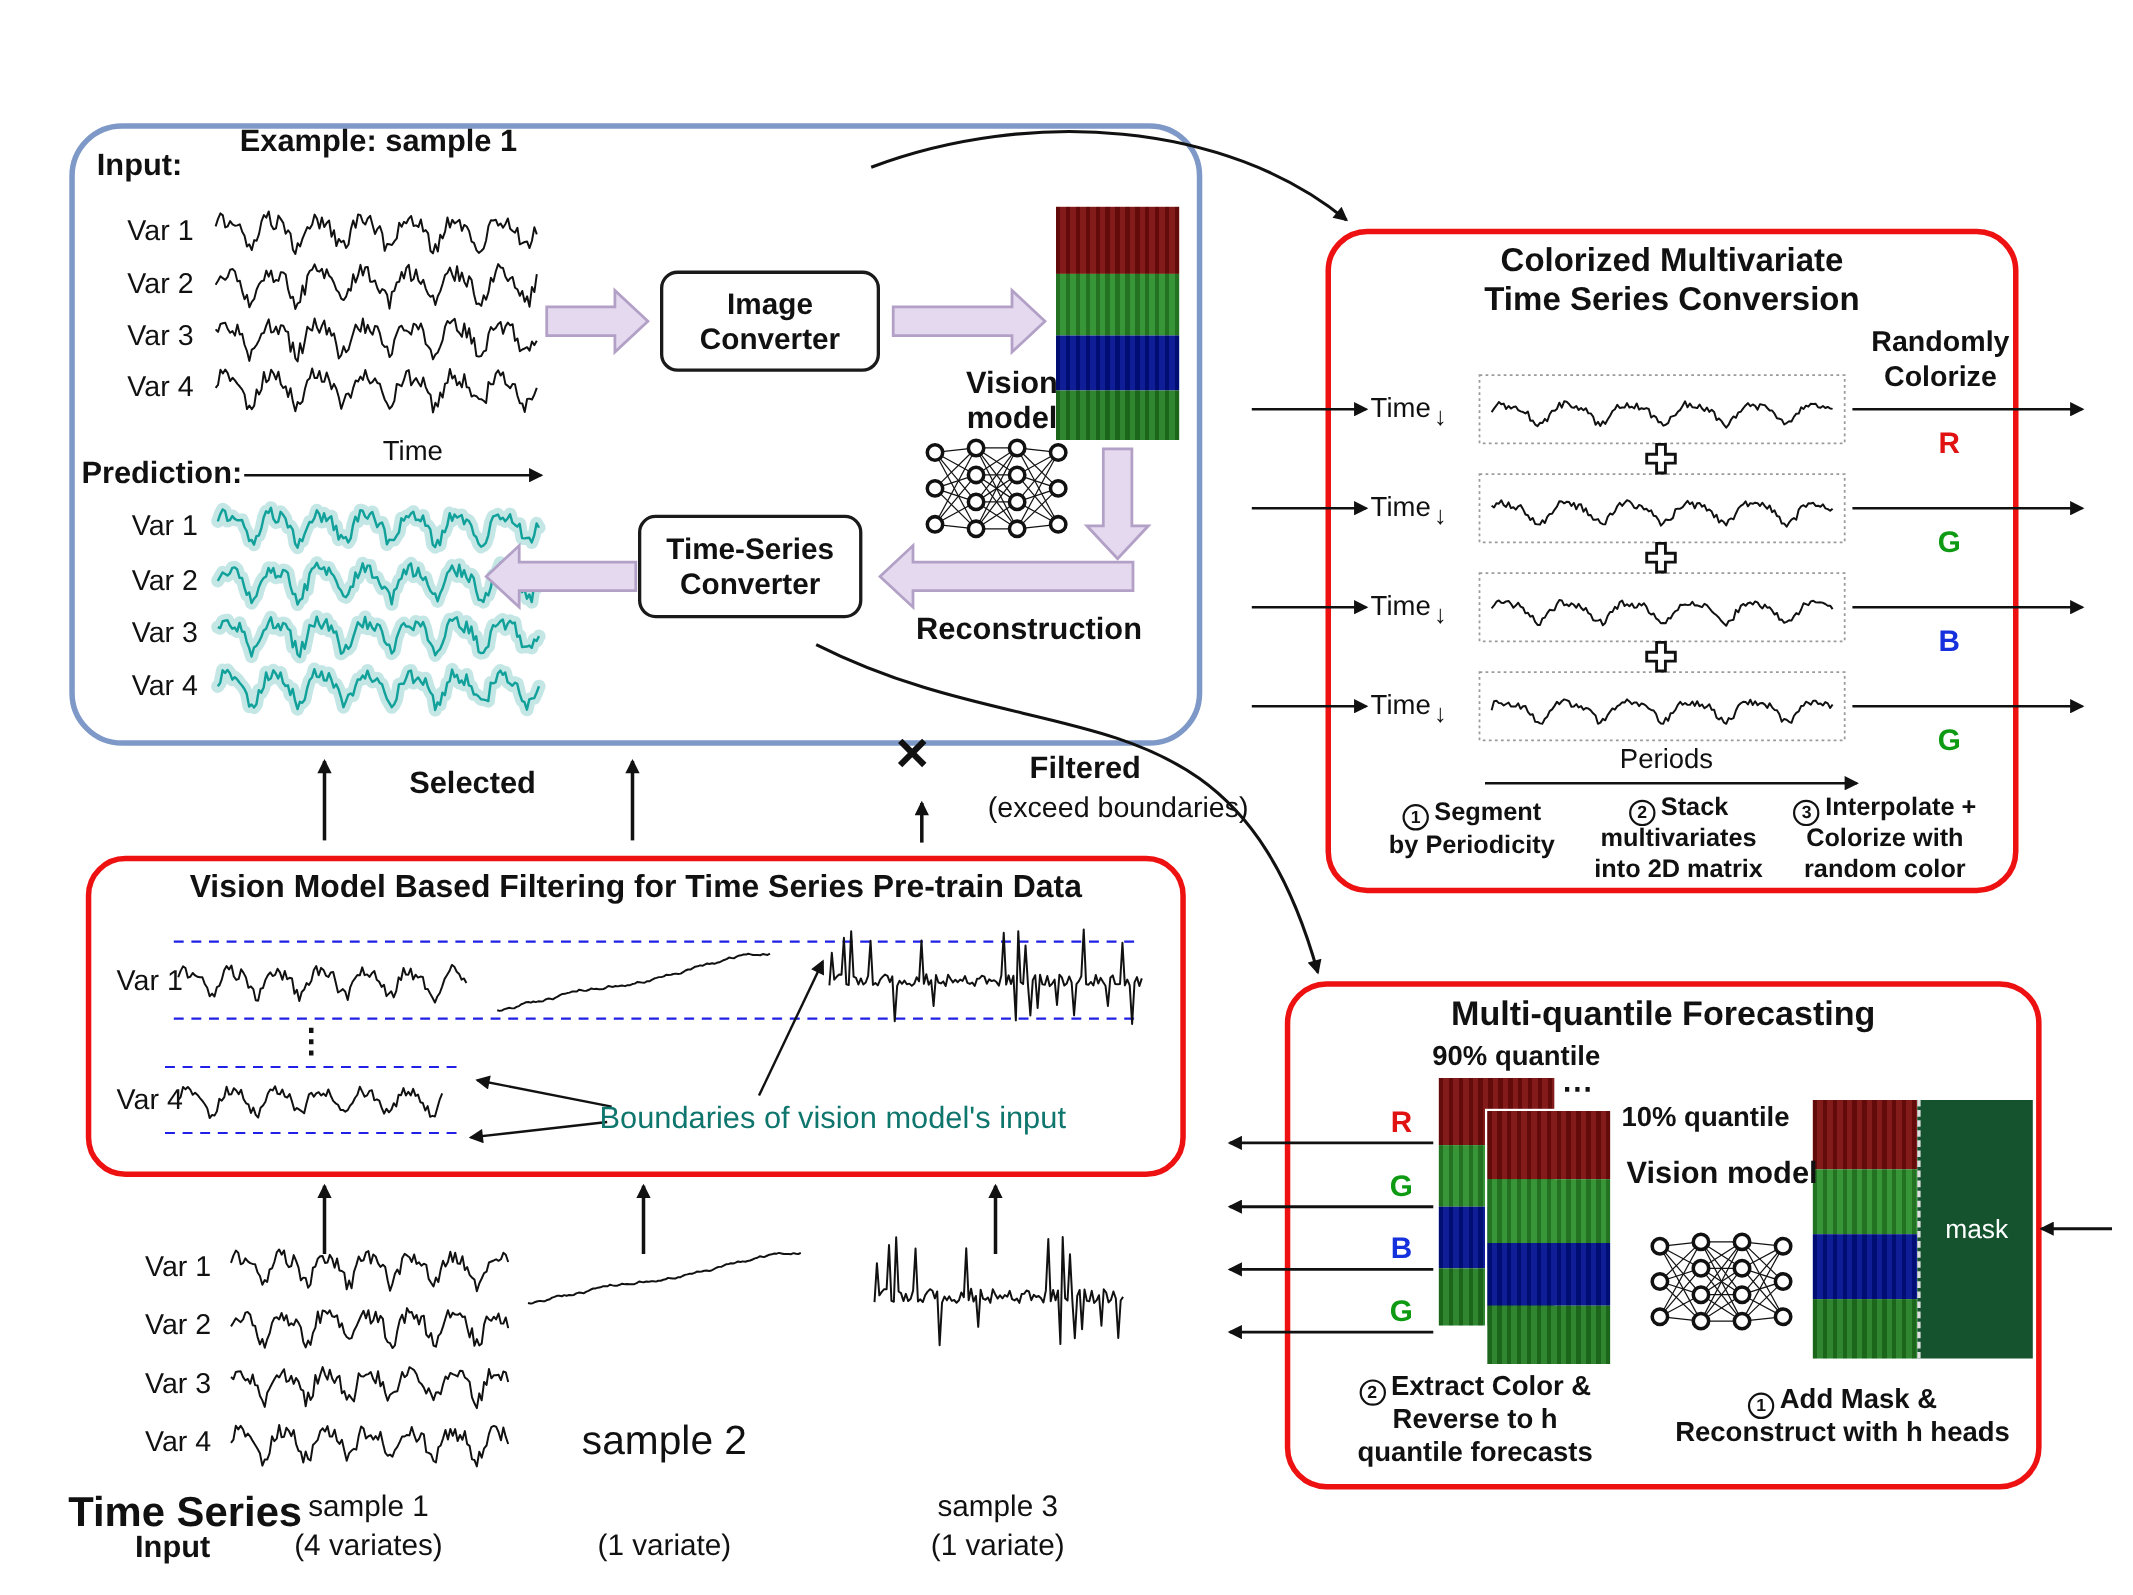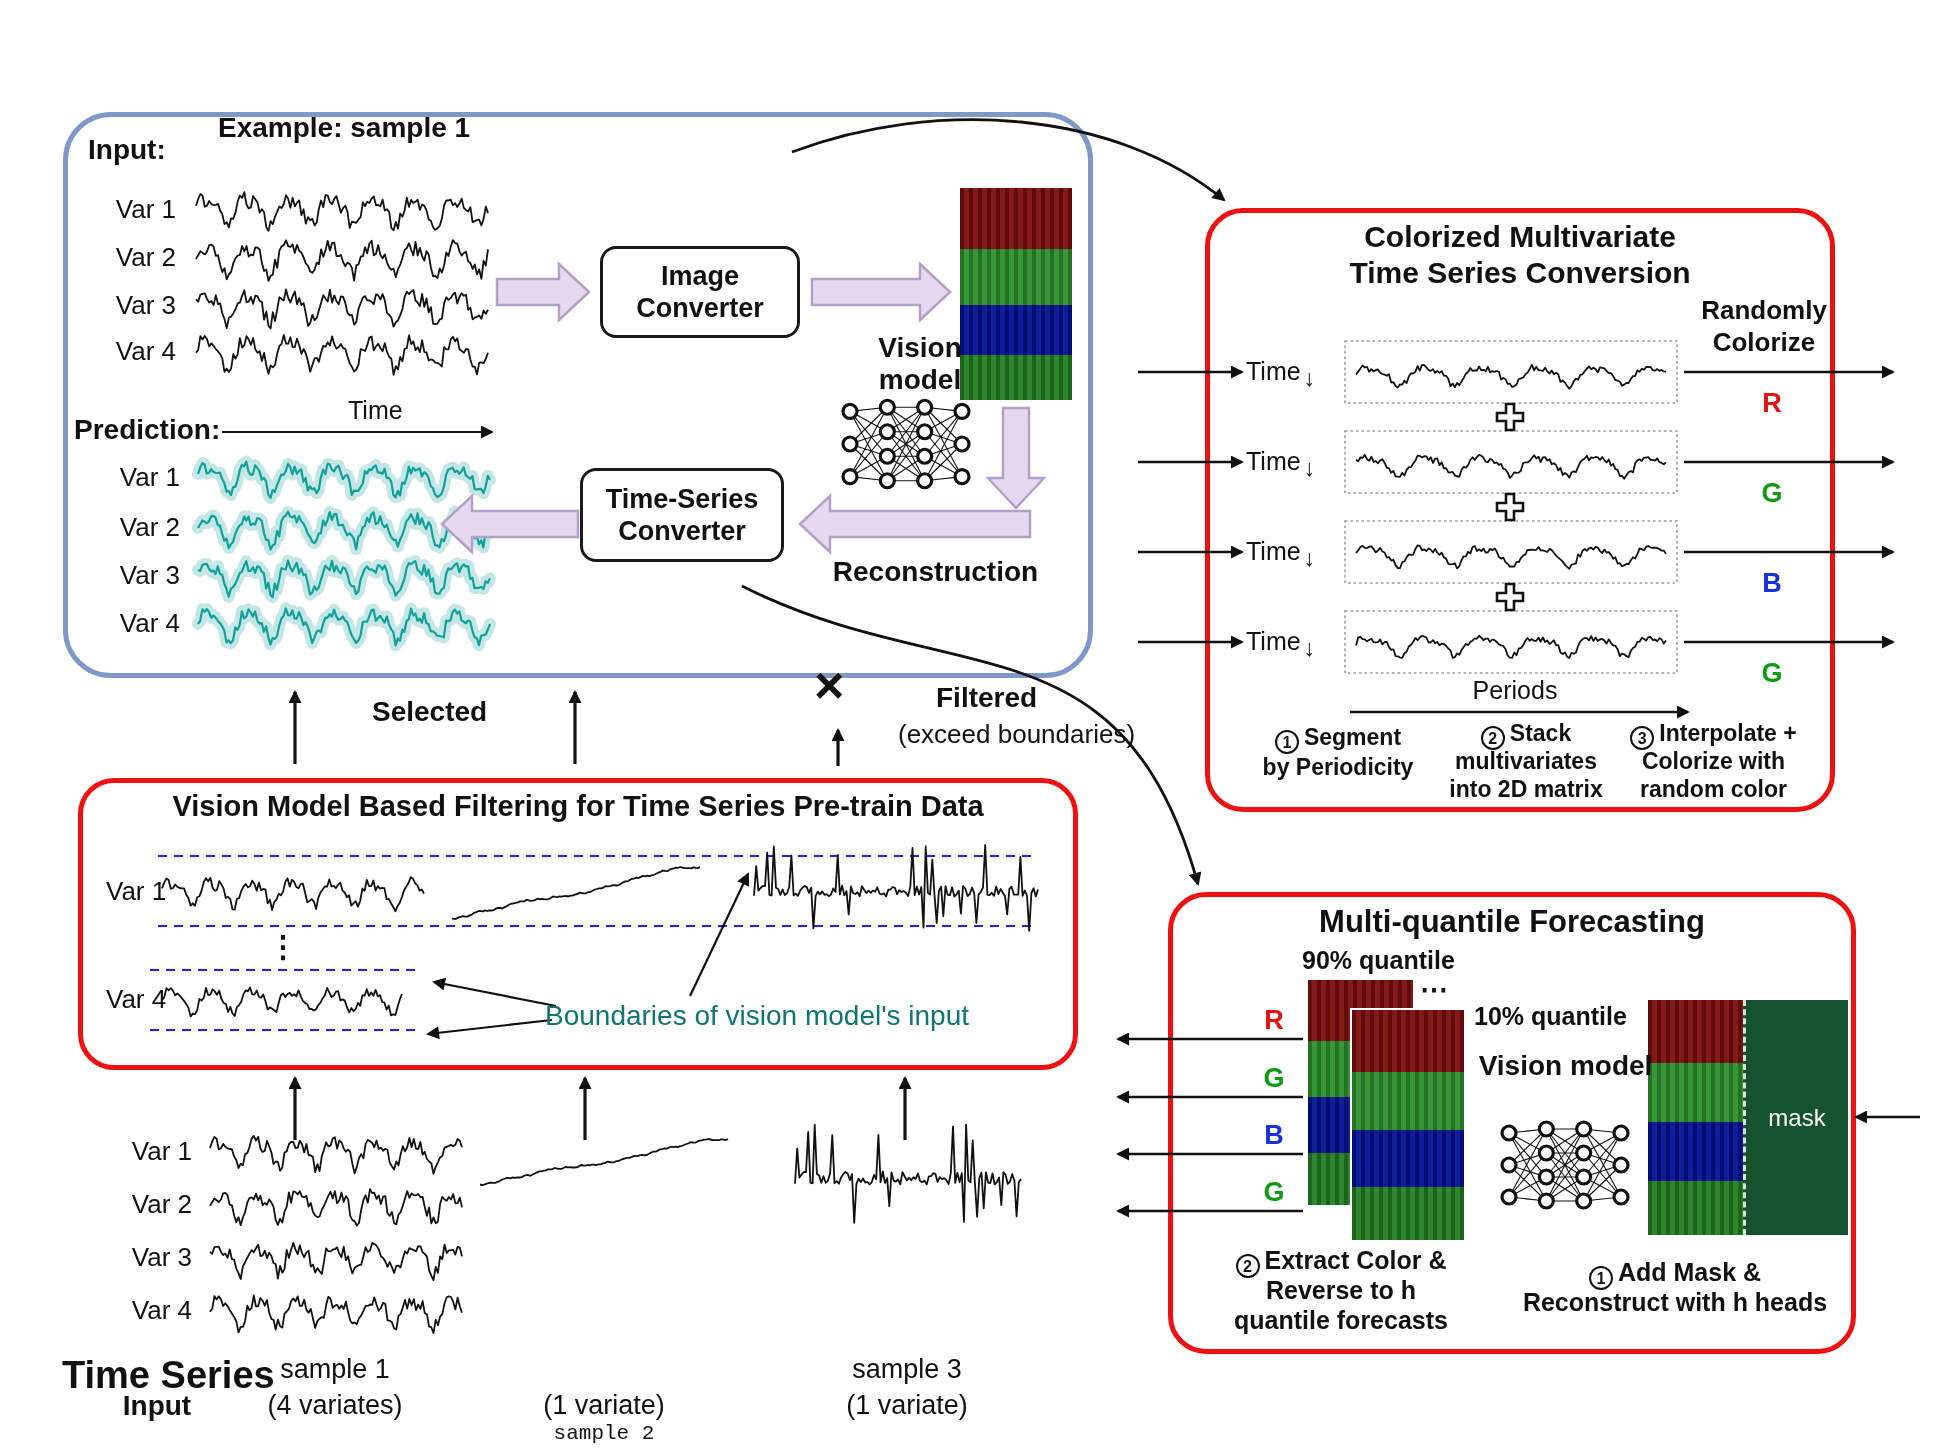--- a/index.html
+++ b/index.html
@@ -352,21 +352,21 @@
 
   <div class="lbl" style="left:112px;top:1137px;width:80px;text-align:right;font-size:26px;">Var 1</div>
   <div class="lbl" style="left:112px;top:1190px;width:80px;text-align:right;font-size:26px;">Var 2</div>
   <div class="lbl" style="left:112px;top:1243px;width:80px;text-align:right;font-size:26px;">Var 3</div>
   <div class="lbl" style="left:112px;top:1296px;width:80px;text-align:right;font-size:26px;">Var 4</div>
 
   <div class="lbl b ctr" style="left:62px;top:1354px;width:190px;font-size:38px;">Time Series</div>
   <div class="lbl b ctr" style="left:62px;top:1390px;width:190px;font-size:28px;">Input</div>
   <div class="lbl ctr" style="left:235px;top:1354px;width:200px;font-size:27px;">sample 1</div>
   <div class="lbl ctr" style="left:235px;top:1390px;width:200px;font-size:27px;">(4 variates)</div>
-  <div class="lbl ctr" style="left:504px;top:1422px;width:200px;font-size:21px;font-family:Liberation Mono, monospace;">sample 2</div>
+  <div class="lbl ctr" style="left:504px;top:1289px;width:200px;font-size:37px;">sample 2</div>
   <div class="lbl ctr" style="left:504px;top:1390px;width:200px;font-size:27px;">(1 variate)</div>
   <div class="lbl ctr" style="left:807px;top:1354px;width:200px;font-size:27px;">sample 3</div>
   <div class="lbl ctr" style="left:807px;top:1390px;width:200px;font-size:27px;">(1 variate)</div>
 
   <div class="lbl b ctr" style="left:1215px;top:220px;width:610px;font-size:30px;">Colorized Multivariate</div>
   <div class="lbl b ctr" style="left:1215px;top:256px;width:610px;font-size:30px;">Time Series Conversion</div>
   <div class="lbl b ctr" style="left:1686px;top:296px;width:156px;font-size:26px;">Randomly</div>
   <div class="lbl b ctr" style="left:1686px;top:328px;width:156px;font-size:26px;">Colorize</div>
 
   <div class="timecell" style="left:1246px;top:357px;">

